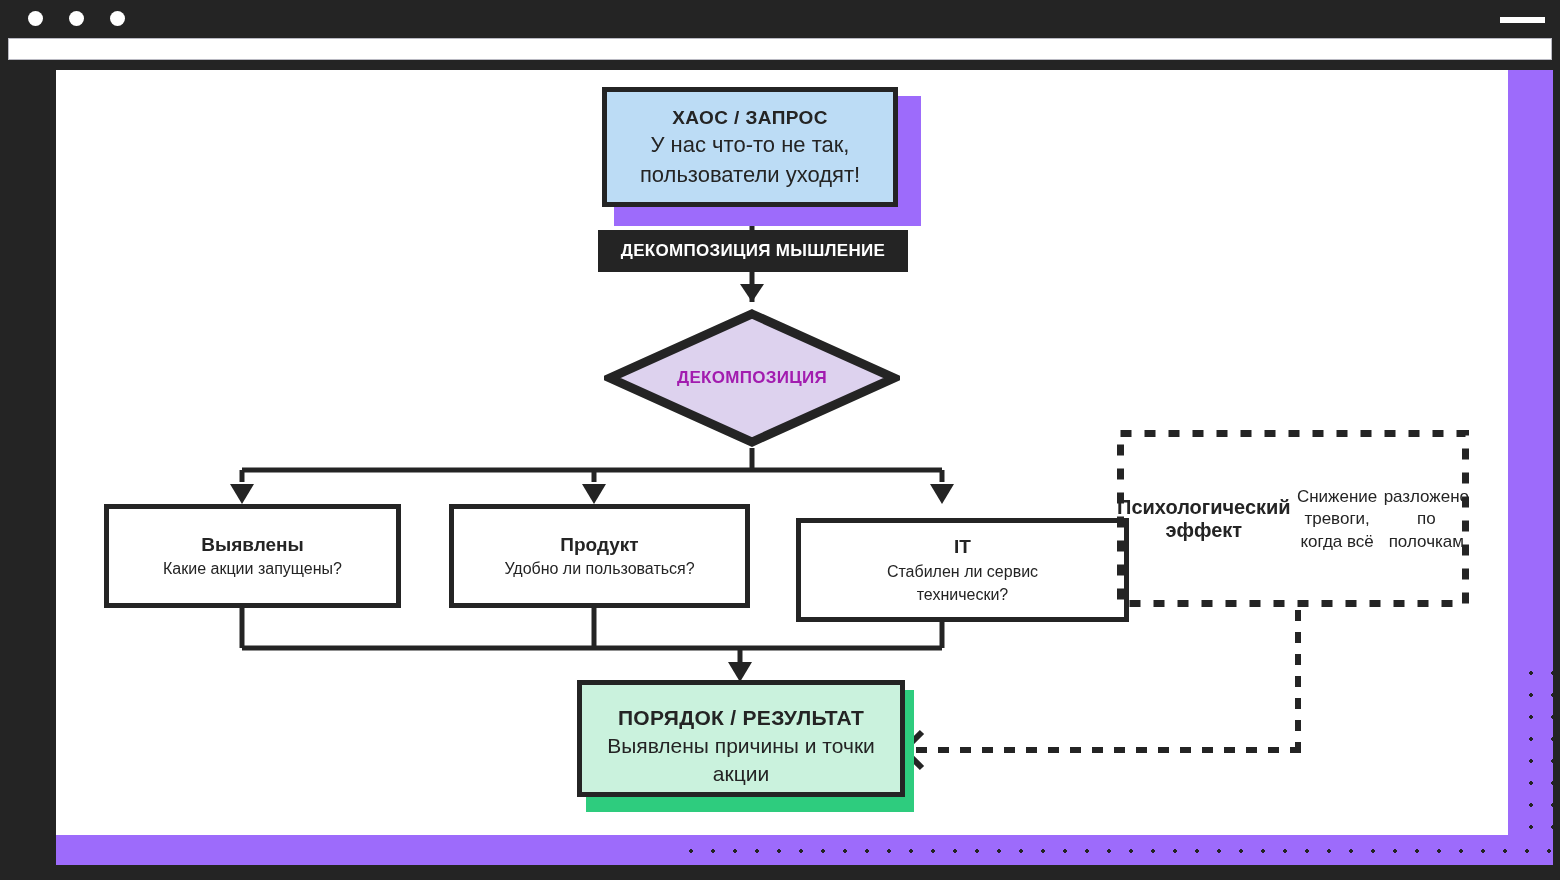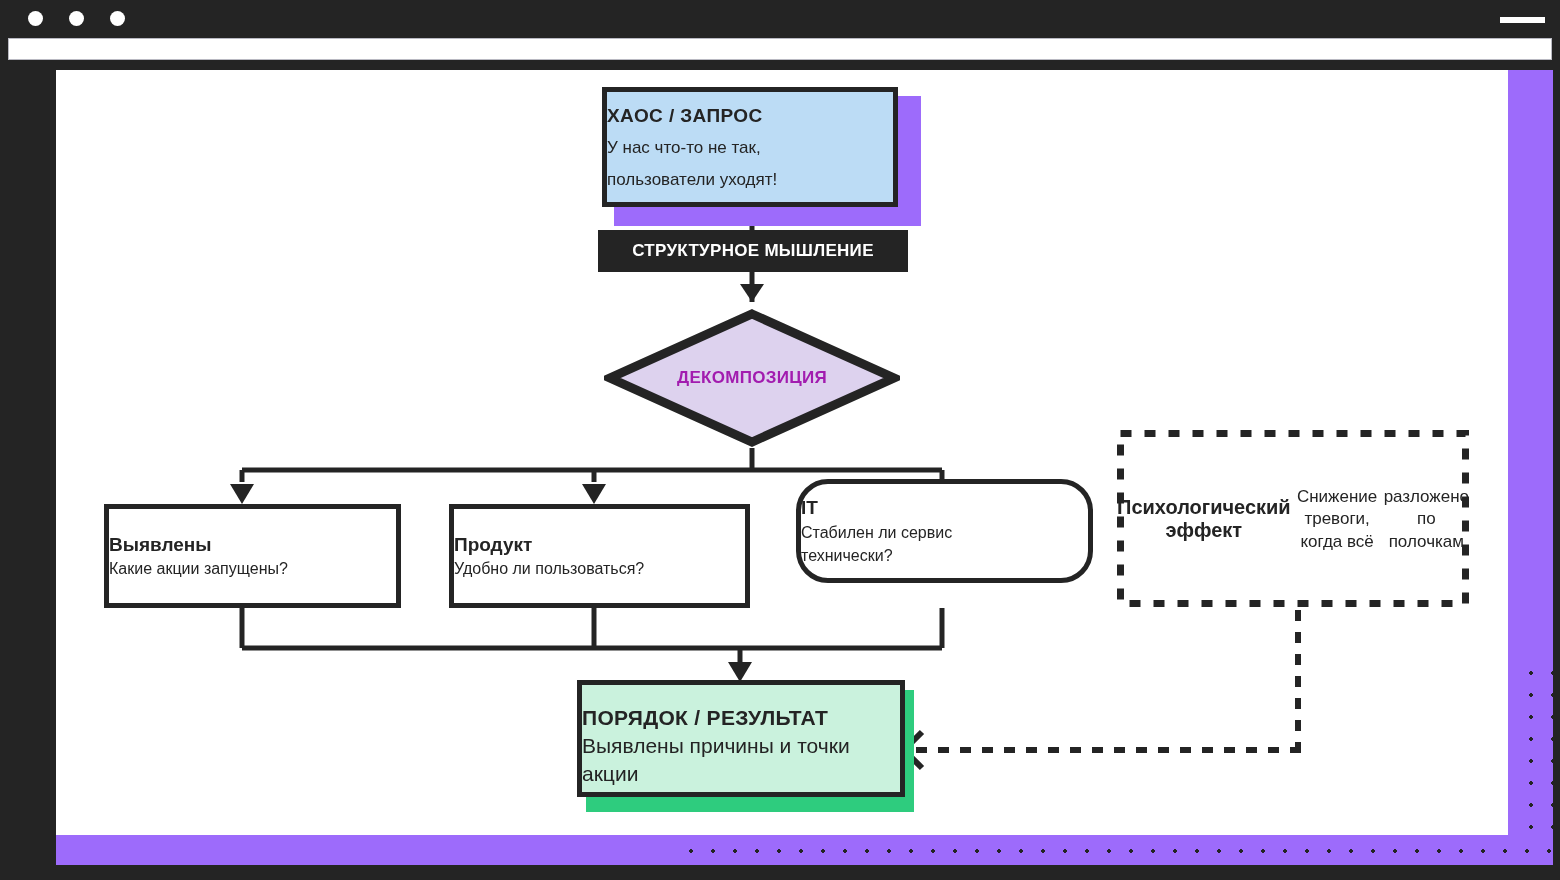--- a/index.html
+++ b/index.html
@@ -27,51 +27,51 @@
 
   .dotgrid{position:absolute;
      background-image:radial-gradient(#242424 1.6px, transparent 1.7px);
      background-size:22px 22px;background-position:4px 4px;}
   #dots-right{left:1460px;top:588px;width:40px;height:180px;}
   #dots-bottom{left:620px;top:768px;width:880px;height:26px;
      background-position:4px 2px;}
 
   
   .node{position:absolute;box-sizing:border-box;border:5px solid #242424;
-        display:flex;flex-direction:column;align-items:flex-start;justify-content:center;
+        display:flex;flex-direction:column;align-items:center;justify-content:center;
         text-align:center;color:#242424;}
   .node .ttl{font-weight:bold;line-height:1.22;}
   .node .sub{line-height:1.25;}
   .shadow{position:absolute;}
 
   
   #chaos-shadow{left:558px;top:26px;width:307px;height:130px;background:#9d6bfb;}
   #chaos-box{left:546px;top:17px;width:296px;height:120px;background:#bcdcf5;}
   #chaos-box .ttl{font-size:19px;letter-spacing:.4px;}
-  #chaos-box .sub{font-size:17px;margin-top:10px;}
+  #chaos-box .sub{font-size:22px;margin-top:2px;}
 
   
   #thinking-bar{position:absolute;left:542px;top:160px;width:310px;height:42px;
        background:#242424;color:#ffffff;display:flex;align-items:center;justify-content:center;
        font-weight:bold;font-size:17px;letter-spacing:.3px;}
 
   
   #diamond-wrap{position:absolute;left:548px;top:238px;width:296px;height:140px;}
   #diamond-wrap svg{display:block;}
   #diamond-label{position:absolute;left:0;top:0;width:296px;height:140px;
        display:flex;align-items:center;justify-content:center;
        font-weight:bold;font-size:17px;letter-spacing:.3px;color:#a21caf;}
 
   
   .branch{height:104px;background:#ffffff;}
   .branch .ttl{font-size:19px;}
   .branch .sub{font-size:16px;margin-top:3px;}
   #branch-0{left:48px;top:434px;width:297px;}
   #branch-1{left:393px;top:434px;width:301px;}
-  #branch-2{left:740px;top:409px;width:297px;border-radius:32px;}
+  #branch-2{left:740px;top:448px;width:333px;}
 
   
   #result-shadow{left:530px;top:620px;width:328px;height:122px;background:#2ecc7e;}
   #result-box{left:521px;top:610px;width:328px;height:117px;background:#caf2dd;}
   #result-box .ttl{font-size:21px;letter-spacing:.3px;margin-top:16px;}
   #result-box .sub{font-size:21px;margin-top:2px;}
 
   
   #psych-note{position:absolute;left:1061px;top:360px;width:352px;height:177px;
        box-sizing:border-box;
@@ -144,21 +144,21 @@
   </svg>
 
   <div class="shadow" id="chaos-shadow"></div>
   <div class="node" id="chaos-box">
     <div class="ttl">ХАОС / ЗАПРОС</div>
     <div class="sub">У нас что-то не так,</div>
     <div class="sub">пользователи уходят!</div>
   </div>
 
   <div id="thinking-bar">
-    <span>СТРУКТУРНОЕ МЫШЛЕНИЕ</span>
+    <span>ДЕКОМПОЗИЦИЯ МЫШЛЕНИЕ</span>
   </div>
 
   <div id="diamond-wrap">
     <svg width="296" height="140" viewBox="0 0 296 140">
       <polygon points="148,6 290,70 148,134 6,70" fill="#ddd2ee" stroke="#242424" stroke-width="9" stroke-linejoin="miter"></polygon>
     </svg>
     <div id="diamond-label">ДЕКОМПОЗИЦИЯ</div>
   </div>
 
   <div class="node branch" id="branch-0">

